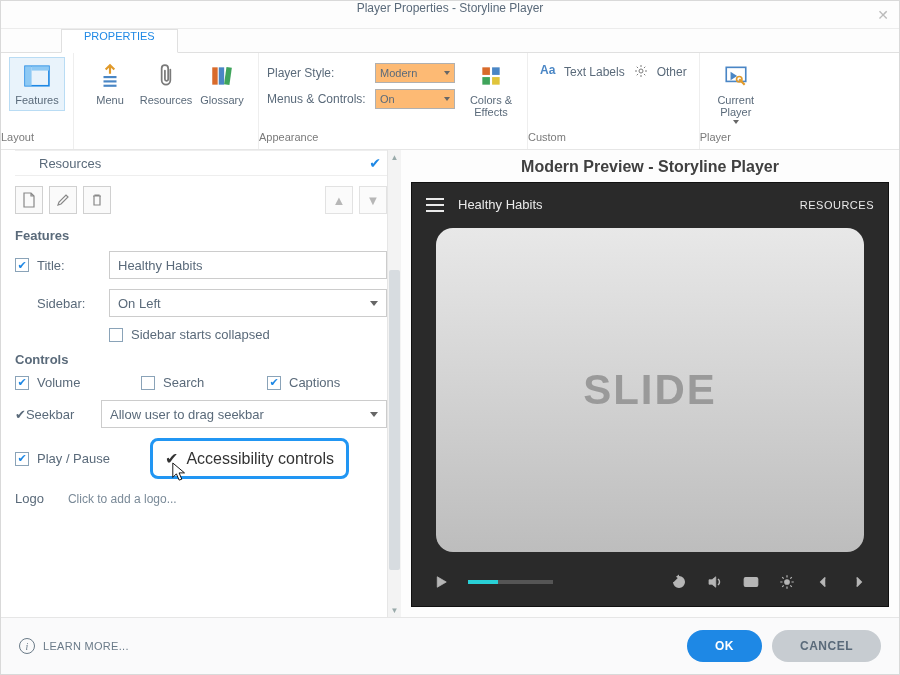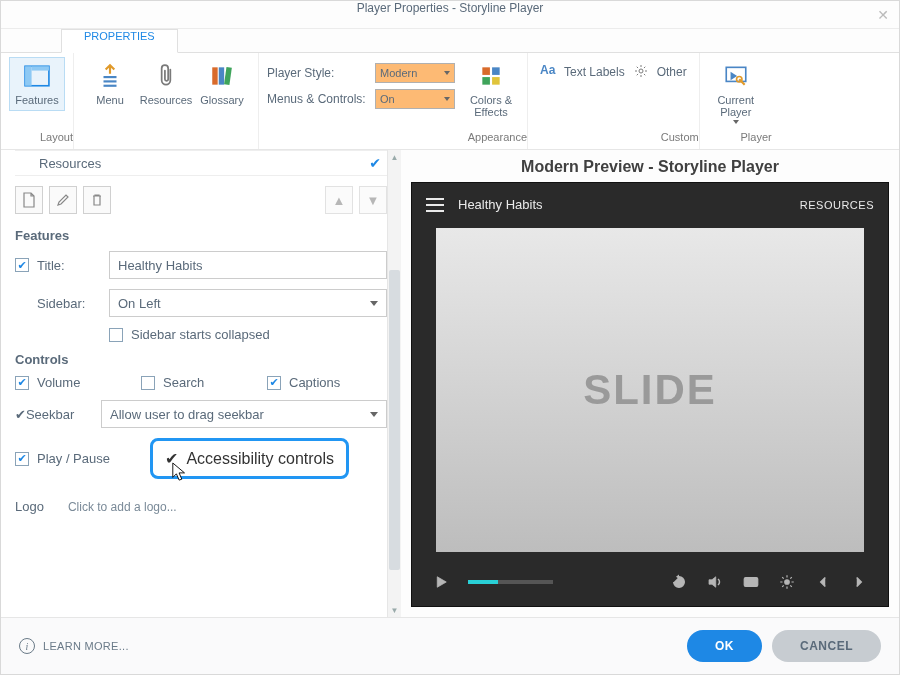--- a/index.html
+++ b/index.html
@@ -12,21 +12,21 @@
 
   
   .tabstrip { height: 24px; padding-left: 60px; background: #fdfdfd; border-bottom: 1px solid #e0e0e0; display: flex; align-items: flex-end; }
   .tab { height: 24px; padding: 0 22px; font-size: 11px; color: #8a8a8a; display: flex; align-items: flex-start; border: 1px solid transparent; }
   .tab.active { color: #1e88e5; border: 1px solid #e0e0e0; border-bottom: 1px solid #fff; background: #fff; position: relative; top: 1px; }
 
   
   .ribbon { display: flex; background: #fff; border-bottom: 1px solid #e6e6e6; }
   .group { display: flex; flex-direction: column; border-right: 1px solid #eee; padding: 4px 0 2px 0; }
   .group-body { flex: 1; display: flex; align-items: flex-start; padding: 0 8px; }
-  .group-label { text-align: right; font-size: 11px; color: #7a7a7a; padding: 2px 0 4px 0; }
+  .group-label { text-align: left; font-size: 11px; color: #7a7a7a; padding: 2px 0 4px 0; }
   .bigbtn { width: 56px; display: flex; flex-direction: column; align-items: center; font-size: 11px; color: #5a6a7a; padding: 4px 0; border: 1px solid transparent; }
   .bigbtn.selected { background: #e9f3fb; border: 1px solid #b9dcf4; }
   .bigbtn .icon { width: 28px; height: 28px; margin-bottom: 4px; display: flex; align-items: center; justify-content: center; }
   .bigbtn .icon svg { width: 26px; height: 26px; }
 
   .kv-rows { display: flex; flex-direction: column; gap: 6px; padding-top: 6px; }
   .kv-row { display: flex; align-items: center; gap: 8px; font-size: 12px; color: #5a6a7a; }
   .kv-row .lbl { width: 100px; }
   .small-select { width: 80px; height: 20px; font-size: 11px; border: 1px solid #b0b0b0; background: #fdba74; padding: 0 4px; }
 
@@ -65,34 +65,34 @@
 
   .opts-grid { display: grid; grid-template-columns: 1fr 1fr 1fr; row-gap: 10px; column-gap: 6px; margin-bottom: 10px; }
   .opt-row { display: flex; align-items: center; font-size: 13px; color: #5a6a7a; }
   .seekbar-row { display: flex; align-items: center; margin-bottom: 10px; font-size: 13px; color: #5a6a7a; }
   .seekbar-row .lbl { width: 86px; display: flex; align-items: center; }
 
   .highlight-box { border: 3px solid #2196f3; border-radius: 8px; padding: 8px 12px; display: inline-flex; align-items: center; gap: 8px; position: relative; }
   .cursor { position: absolute; left: 18px; top: 20px; pointer-events: none; }
   .cursor svg { width: 18px; height: 22px; }
 
-  .logo-row { display: flex; align-items: center; font-size: 13px; color: #5a6a7a; margin-top: 20px; }
+  .logo-row { display: flex; align-items: center; font-size: 13px; color: #5a6a7a; margin-top: 12px; }
   .logo-row .addlogo { color: #7a8a98; font-size: 12px; margin-left: 24px; text-align: right; }
 
   
   .rightpane { flex: 1; padding: 8px 10px 10px 10px; display: flex; flex-direction: column; }
   .preview-title { text-align: center; font-weight: 600; font-size: 16px; color: #404040; margin-bottom: 6px; }
   .player { flex: 1; background: #2a2a2a; border: 1px solid #111; display: flex; flex-direction: column; padding: 10px 10px 0 10px; }
   .player-top { display: flex; align-items: center; color: #eaeaea; font-size: 13px; padding: 4px 4px 10px 4px; }
   .hamburger { width: 18px; height: 14px; display: flex; flex-direction: column; justify-content: space-between; margin-right: 14px; }
   .hamburger span { height: 2px; background: #eaeaea; }
   .player-top .ptitle { flex: 1; }
   .resources { font-size: 11px; letter-spacing: .5px; color: #eaeaea; }
   .slide-wrap { flex: 1; display: flex; align-items: stretch; justify-content: center; padding: 6px 14px; }
-  .slide { flex: 1; background: linear-gradient(#e8e8e8, #bdbdbd); display: flex; align-items: center; justify-content: center; color: #9a9a9a; font-size: 42px; font-weight: 700; letter-spacing: 2px; }
+  .slide { flex: 1; background: linear-gradient(#e8e8e8, #bdbdbd); display: flex; align-items: center; justify-content: center; color: #9a9a9a; font-size: 42px; font-weight: 700; letter-spacing: 2px; border-radius: 17px; }
   .player-controls { height: 48px; display: flex; align-items: center; padding: 0 6px; gap: 10px; color: #cfcfcf; }
   .pc-icon { width: 26px; height: 26px; display: flex; align-items: center; justify-content: center; opacity: .85; }
   .pc-icon svg { width: 18px; height: 18px; fill: #cfcfcf; stroke: #cfcfcf; }
   .seek { flex: 1; position: relative; height: 4px; background: #555; margin: 0 8px 0 4px; max-width: 150px; }
   .seek .fill { position: absolute; left: 0; top: 0; bottom: 0; width: 35%; background: #29d0d6; }
   .pc-spacer { flex: 1; }
 
   .footer { height: 56px; background: #fafafb; display: flex; align-items: center; padding: 0 18px; }
   .learn { display: flex; align-items: center; gap: 8px; color: #6a7a88; font-size: 11px; letter-spacing: .3px; }
   .learn .i { width: 16px; height: 16px; border: 1.5px solid #6a7a88; border-radius: 50%; display: flex; align-items: center; justify-content: center; font-size: 10px; font-style: italic; font-family: Georgia, serif; }

